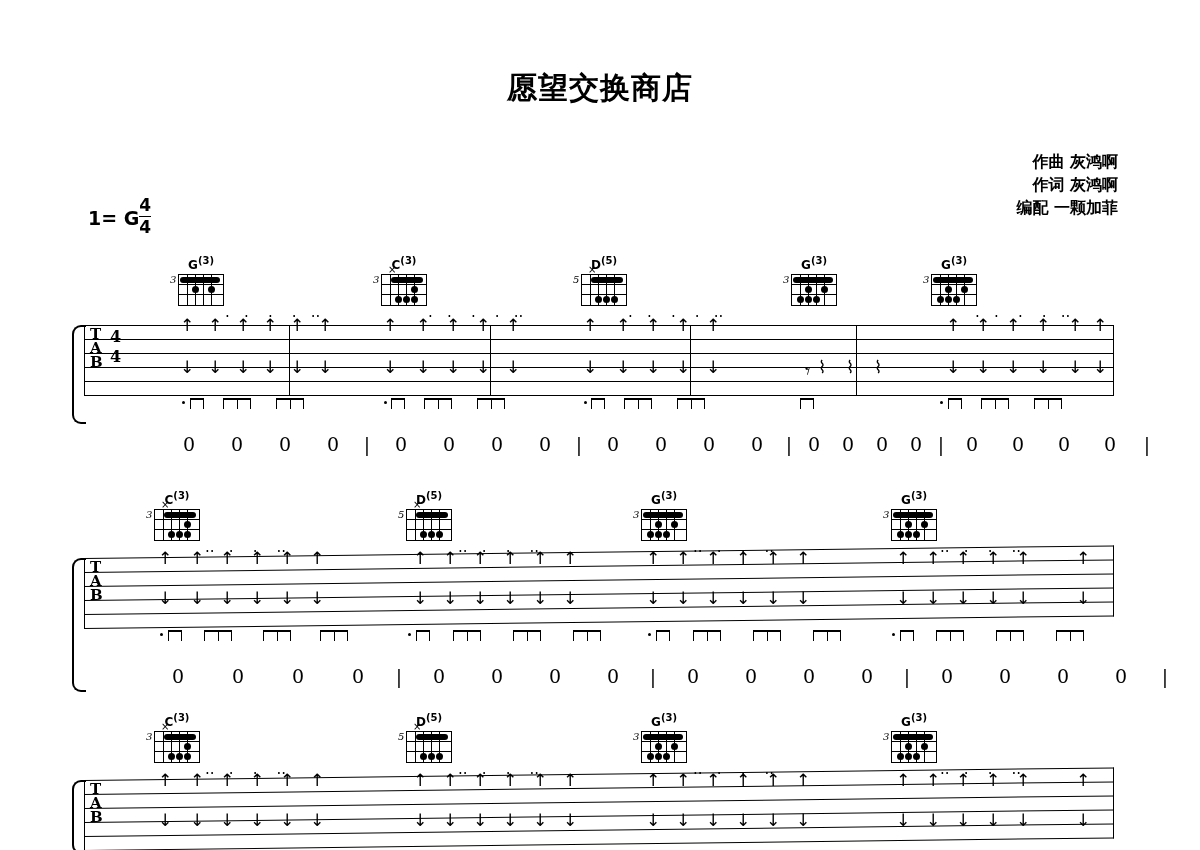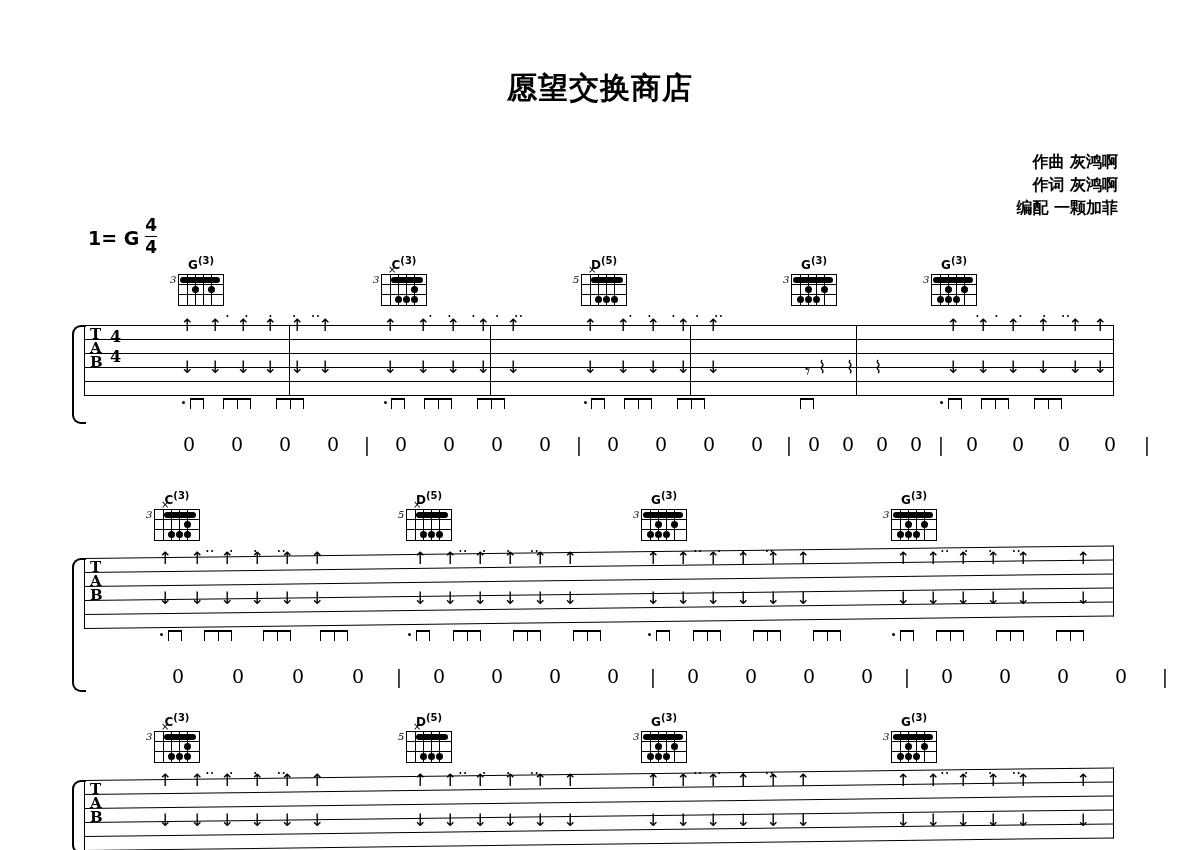--- a/index.html
+++ b/index.html
@@ -27,21 +27,21 @@
   .credits{
     position:absolute;top:150px;right:82px;
     text-align:right;font-size:16px;line-height:1.45;
     font-family:"DejaVu Sans", sans-serif;font-weight:bold;
   }
   .credits div{white-space:nowrap;}
 
   .keysig{
     position:absolute;top:198px;left:88px;
     font-family:"DejaVu Sans", sans-serif;font-weight:bold;font-size:19px;
-    display:flex;align-items:center;gap:6px;margin-top:20px;
+    display:flex;align-items:center;
   }
   .timesig{display:inline-block;text-align:center;line-height:1;position:relative;top:-1px;}
   .timesig .num{display:block;font-size:17px;}
   .timesig .bar{display:block;height:1px;background:#000;margin:2px 0;}
   .timesig .den{display:block;font-size:17px;}
 
   
   .system{position:absolute;left:0;width:1200px;}
   .brace{
     position:absolute;left:72px;width:12px;

